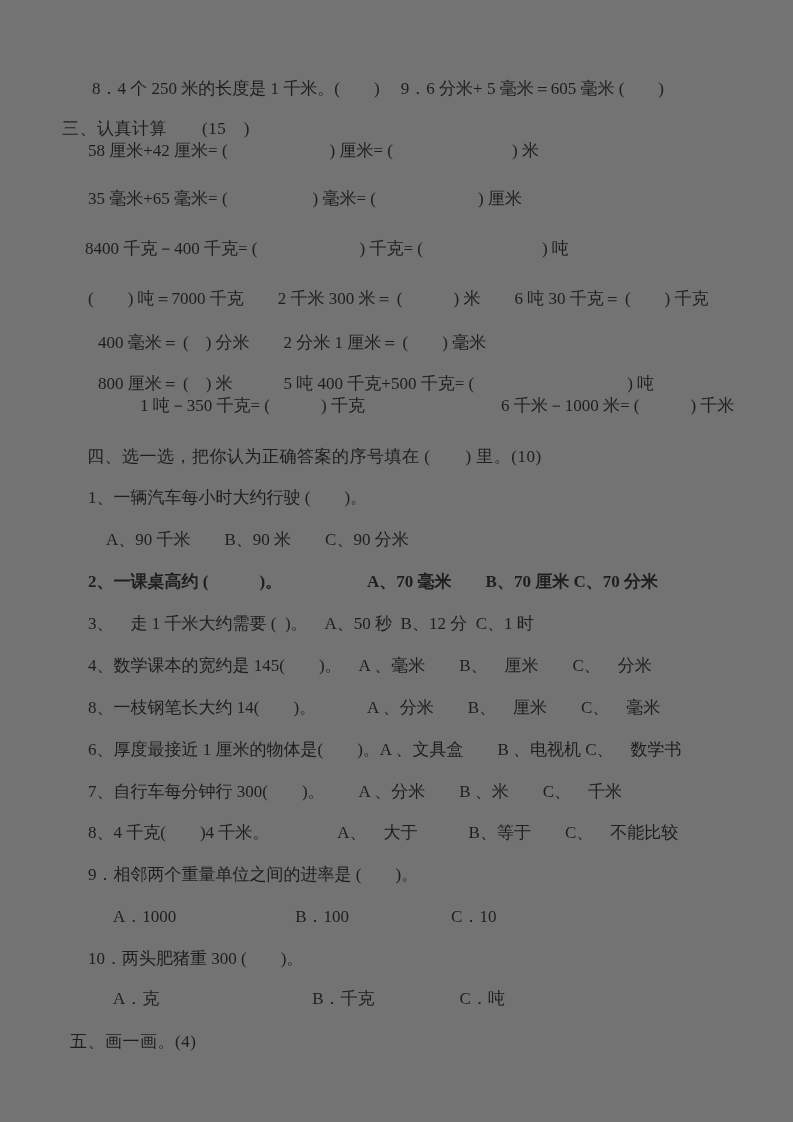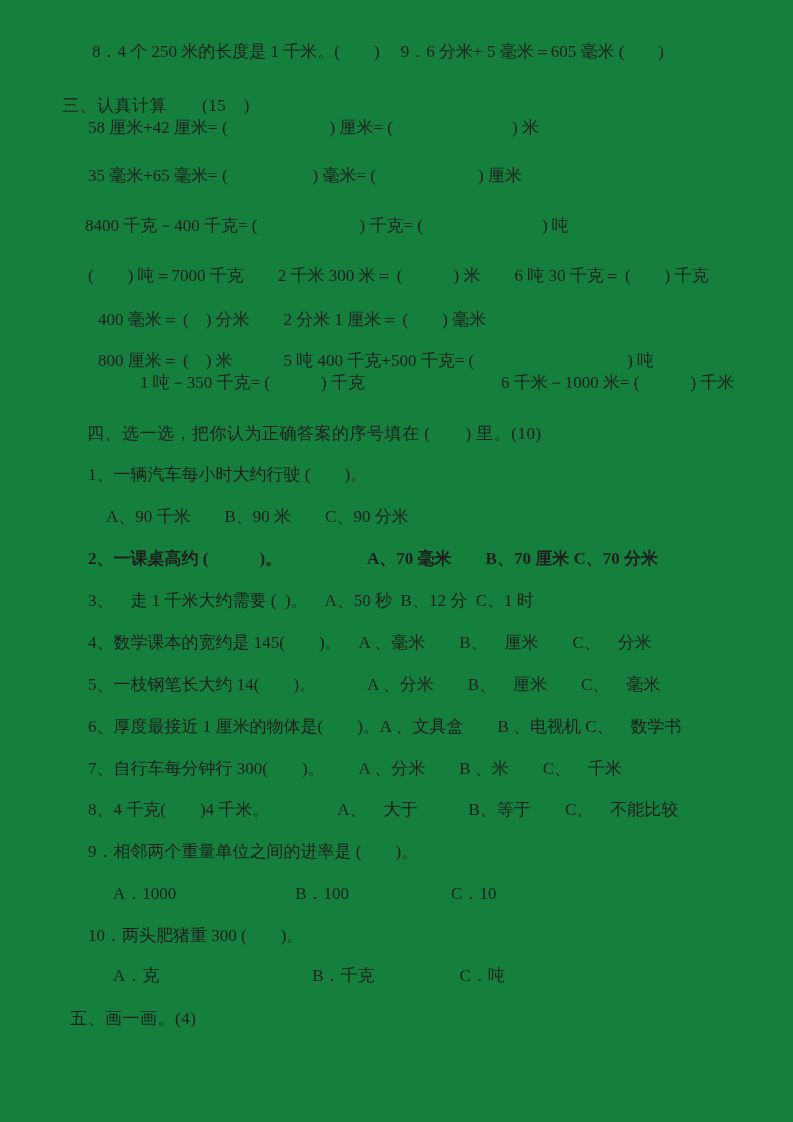--- a/index.html
+++ b/index.html
@@ -5,45 +5,45 @@
   html, body {
     margin: 0;
     padding: 0;
     background: #ffffff;
   }
   .page {
     position: relative;
     width: 793px;
     height: 1122px;
     margin: 0 auto;
-    background: #15803d;
+    background: #737373;
     color: #1e1e1e;
     font-family: "Liberation Serif", "DejaVu Serif", serif;
     font-size: 17px;
     line-height: 22px;
     overflow: hidden;
     box-sizing: border-box;
-    padding-top: 41px;
+    padding-top: 78px;
   }
   .ln {
     white-space: pre;
     height: 22px;
   }
   .heading {
     letter-spacing: 0.5px;
   }
 </style>
 </head>
 <body>
 
 <div class="page">
 
   <div class="ln" style="margin-left:92px;">8．4 个 250 米的长度是 1 千米。(　　)　 9．6 分米+ 5 毫米＝605 毫米 (　　)</div>
 
-  <div class="ln heading" style="margin-left:62px; margin-top:32px;font-family:Liberation Serif, serif;">三、认真计算　　(15　)</div>
+  <div class="ln heading" style="margin-left:62px; margin-top:18px;font-family:Liberation Serif, serif;">三、认真计算　　(15　)</div>
 
   <div class="ln" style="margin-left:88px; ">58 厘米+42 厘米= (　　　　　　) 厘米= (　　　　　　　) 米</div>
 
   <div class="ln" style="margin-left:88px; margin-top:26px;">35 毫米+65 毫米= (　　　　　) 毫米= (　　　　　　) 厘米</div>
 
   <div class="ln" style="margin-left:85px; margin-top:28px;">8400 千克－400 千克= (　　　　　　) 千克= (　　　　　　　) 吨</div>
 
   <div class="ln" style="margin-left:88px; margin-top:28px;">(　　) 吨＝7000 千克　　2 千米 300 米＝ (　　　) 米　　6 吨 30 千克＝ (　　) 千克</div>
 
   <div class="ln" style="margin-left:98px; margin-top:22px;">400 毫米＝ (　) 分米　　2 分米 1 厘米＝ (　　) 毫米</div>
@@ -57,21 +57,21 @@
   <div class="ln" style="margin-left:88px; margin-top:19px;">1、一辆汽车每小时大约行驶 (　　)。</div>
 
   <div class="ln" style="margin-left:106px; margin-top:20px;">A、90 千米　　B、90 米　　C、90 分米</div>
 
   <div class="ln" style="margin-left:88px; margin-top:20px;font-weight:bold;">2、一课桌高约 (　　　)。　　　　　A、70 毫米　　B、70 厘米 C、70 分米</div>
 
   <div class="ln" style="margin-left:88px; margin-top:20px;">3、　走 1 千米大约需要 (  )。　A、50 秒  B、12 分  C、1 时</div>
 
   <div class="ln" style="margin-left:88px; margin-top:20px;">4、数学课本的宽约是 145(　　)。　A 、毫米　　B、　厘米　　C、　分米</div>
 
-  <div class="ln" style="margin-left:88px; margin-top:20px;">5、一枝钢笔长大约 14(　　)。　　　A 、分米　　B、　厘米　　C、　毫米</div>
+  <div class="ln" style="margin-left:88px; margin-top:20px;">8、一枝钢笔长大约 14(　　)。　　　A 、分米　　B、　厘米　　C、　毫米</div>
 
   <div class="ln" style="margin-left:88px; margin-top:20px;">6、厚度最接近 1 厘米的物体是(　　)。A 、文具盒　　B 、电视机 C、　数学书</div>
 
   <div class="ln" style="margin-left:88px; margin-top:20px;">7、自行车每分钟行 300(　　)。　　A 、分米　　B 、米　　C、　千米</div>
 
   <div class="ln" style="margin-left:88px; margin-top:19px;">8、4 千克(　　)4 千米。　　　　A、　大于　　　B、等于　　C、　不能比较</div>
 
   <div class="ln" style="margin-left:88px; margin-top:20px;">9．相邻两个重量单位之间的进率是 (　　)。</div>
 
   <div class="ln" style="margin-left:113px; margin-top:20px;">A．1000　　　　　　　B．100　　　　　　C．10</div>

